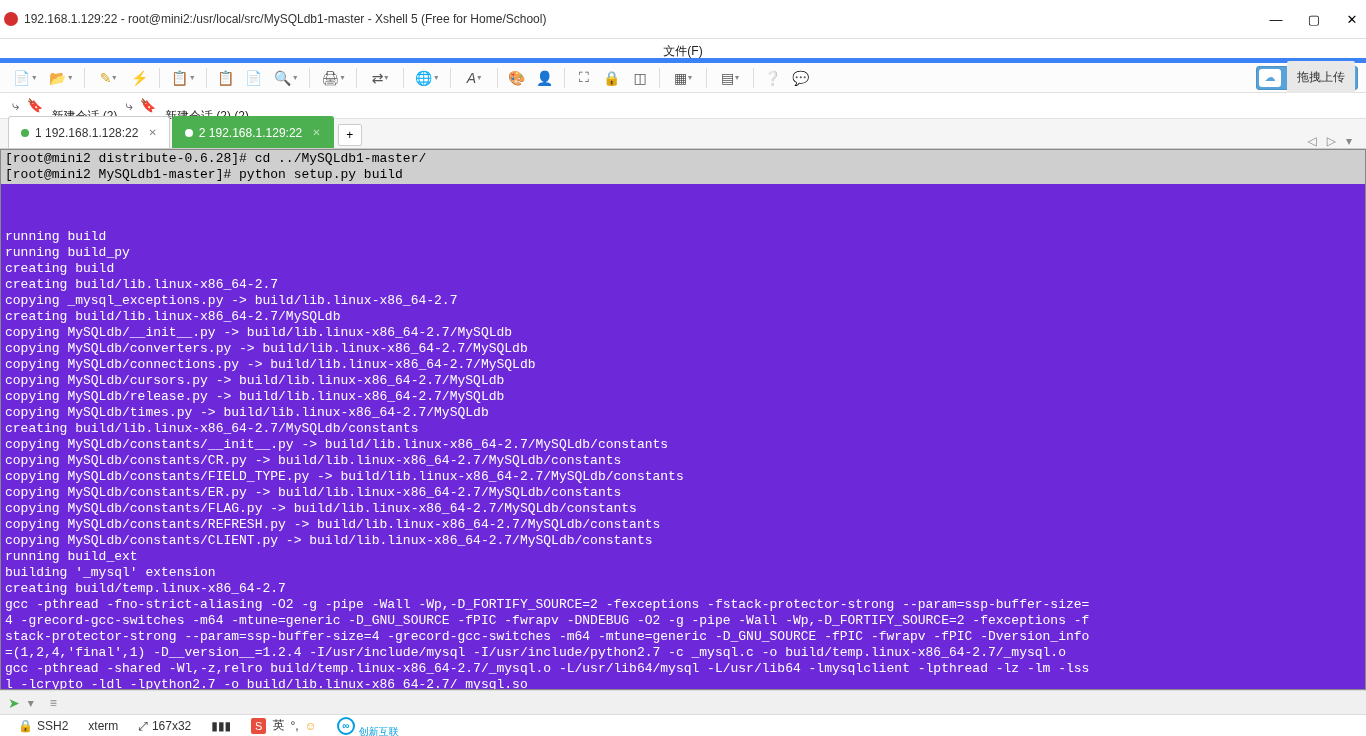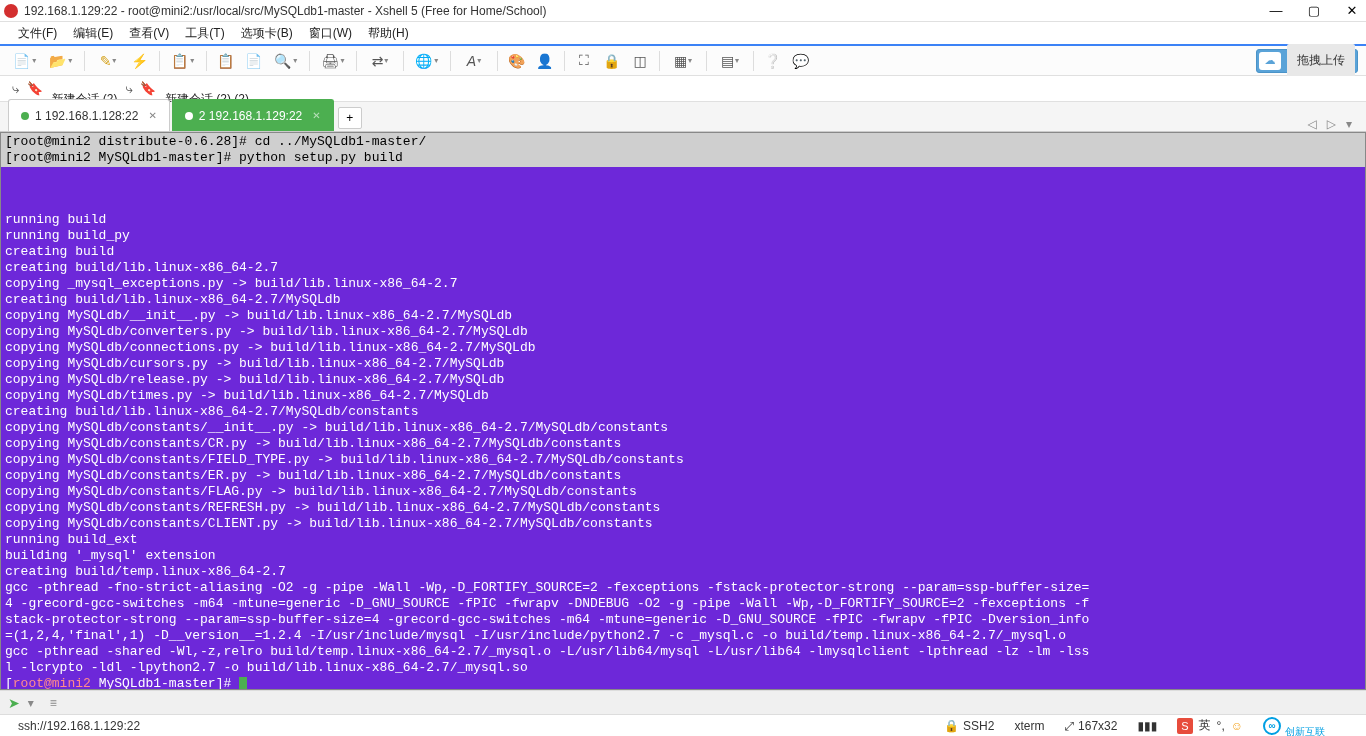--- a/index.html
+++ b/index.html
@@ -7,21 +7,21 @@
   font-family: "Microsoft YaHei", "SimSun", Arial, sans-serif;
   font-size: 12px;
   background: #f0f0f0;
   width: 1366px;
   height: 736px;
   overflow: hidden;
   display: flex;
   flex-direction: column;
 }
 .titlebar {
-  height: 22px;
+  height: 39px;
   background: #fff;
   display: flex;
   align-items: center;
   padding: 0 4px;
   border-bottom: 1px solid #e0e0e0;
 }
 .titlebar .app-icon {
   width: 14px; height: 14px;
   background: #d32f2f;
   border-radius: 50%;
@@ -30,21 +30,22 @@
 .titlebar .title { flex: 1; color: #333; }
 .titlebar .win-controls { display: flex; gap: 18px; }
 .titlebar .win-btn { width: 20px; text-align: center; cursor: pointer; font-size: 13px; }
 .menubar {
   height: 24px;
   background: #fff;
   display: flex;
   align-items: center;
   padding: 2px 12px;
   gap: 4px;
-  border-bottom: 2px solid #3b82f6;
+  border-bottom: 5px solid #3b82f6;
+  flex-direction: column;
 }
 .menubar .menu-item { padding: 2px 6px; cursor: pointer; color: #222; }
 .toolbar {
   height: 30px;
   background: #fcfcfc;
   display: flex;
   align-items: center;
   padding: 0 8px;
   gap: 2px;
   border-bottom: 1px solid #e0e0e0;
@@ -318,21 +319,20 @@
 <span>[<span class="orange">root@mini2</span> MySQLdb1-master]# <span class="cursor"></span></span></div>
 </div>
 
 <div class="inputbar">
   <span class="arrow">➤</span>
   <span class="sel">▾</span>
   <span class="sel">≡</span>
 </div>
 
 <div class="statusbar">
-  <div class="left seg">ssh://192.168.1.129:22</div>
   <div class="seg">
       <span>🔒</span>
       <span>SSH2</span>
     </div>
   <div class="seg">xterm</div>
   <div class="seg">
       <span>⤢</span>
       <span>167x32</span>
     </div>
   <div class="seg">▮▮▮</div>

